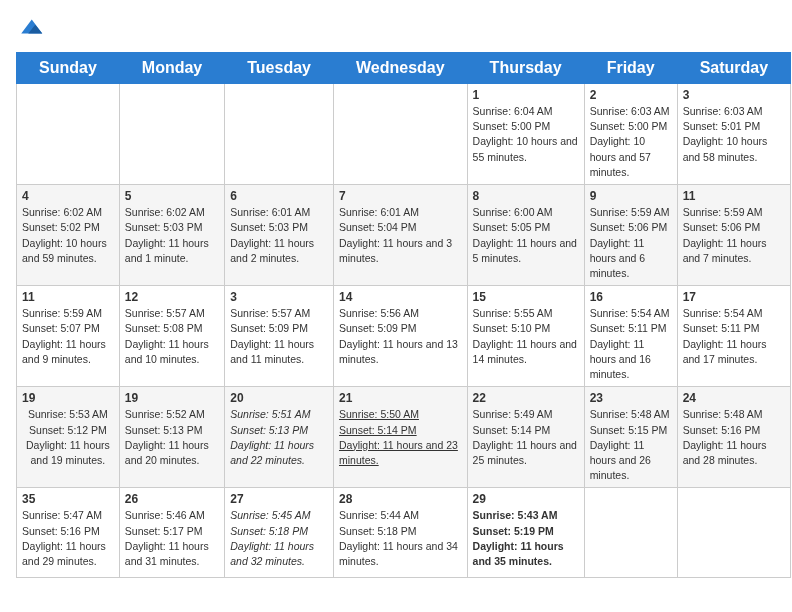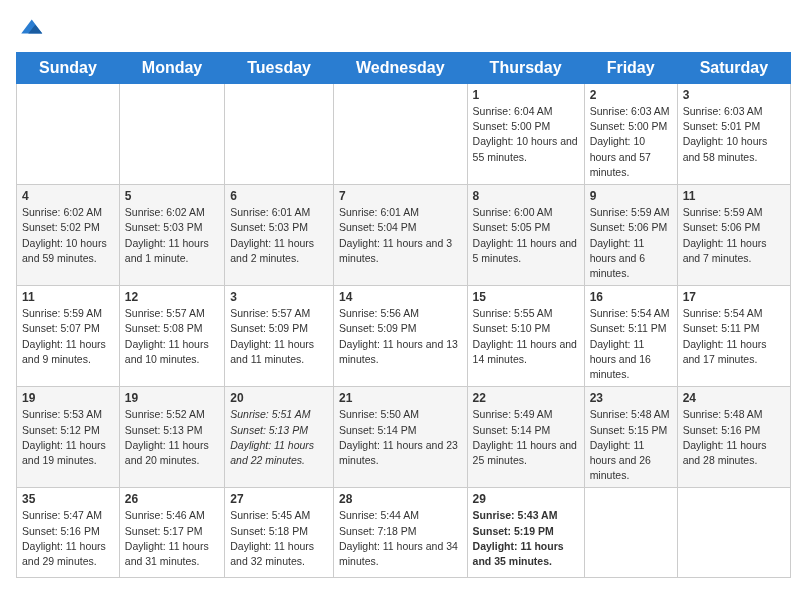--- a/index.html
+++ b/index.html
@@ -230,39 +230,39 @@
         <td>
           <span class="day-num">17</span>
           <div class="day-info" style="white-space: pre-line;">Sunrise: 5:54 AM
 Sunset: 5:11 PM
 Daylight: 11 hours and 17 minutes.</div>
         </td>
       </tr>
       <tr>
         <td>
           <span class="day-num">19</span>
-          <div class="day-info" style="white-space: pre-line;">Sunrise: 5:53 AM
+          <div class="day-info" style="white-space: pre-line; text-align: center;">Sunrise: 5:53 AM
 Sunset: 5:12 PM
 Daylight: 11 hours and 19 minutes.</div>
         </td>
         <td>
           <span class="day-num">19</span>
           <div class="day-info" style="white-space: pre-line;">Sunrise: 5:52 AM
 Sunset: 5:13 PM
 Daylight: 11 hours and 20 minutes.</div>
         </td>
         <td>
           <span class="day-num">20</span>
           <div class="day-info" style="white-space: pre-line; font-style: italic;">Sunrise: 5:51 AM
 Sunset: 5:13 PM
 Daylight: 11 hours and 22 minutes.</div>
         </td>
         <td>
           <span class="day-num">21</span>
-          <div class="day-info" style="white-space: pre-line;">Sunrise: 5:50 AM
+          <div class="day-info" style="white-space: pre-line; text-decoration: underline;">Sunrise: 5:50 AM
 Sunset: 5:14 PM
 Daylight: 11 hours and 23 minutes.</div>
         </td>
         <td>
           <span class="day-num">22</span>
           <div class="day-info" style="white-space: pre-line;">Sunrise: 5:49 AM
 Sunset: 5:14 PM
 Daylight: 11 hours and 25 minutes.</div>
         </td>
         <td>
@@ -286,28 +286,28 @@
 Daylight: 11 hours and 29 minutes.</div>
         </td>
         <td>
           <span class="day-num">26</span>
           <div class="day-info" style="white-space: pre-line;">Sunrise: 5:46 AM
 Sunset: 5:17 PM
 Daylight: 11 hours and 31 minutes.</div>
         </td>
         <td>
           <span class="day-num">27</span>
-          <div class="day-info" style="white-space: pre-line;">Sunrise: 5:45 AM
+          <div class="day-info" style="white-space: pre-line; font-style: italic;">Sunrise: 5:45 AM
 Sunset: 5:18 PM
 Daylight: 11 hours and 32 minutes.</div>
         </td>
         <td>
           <span class="day-num">28</span>
           <div class="day-info" style="white-space: pre-line;">Sunrise: 5:44 AM
-Sunset: 7:18 PM
+Sunset: 5:18 PM
 Daylight: 11 hours and 34 minutes.</div>
         </td>
         <td>
           <span class="day-num">29</span>
           <div class="day-info" style="white-space: pre-line; font-weight: bold;">Sunrise: 5:43 AM
 Sunset: 5:19 PM
 Daylight: 11 hours and 35 minutes.</div>
         </td>
         <td class="empty"></td>
         <td class="empty"></td>

